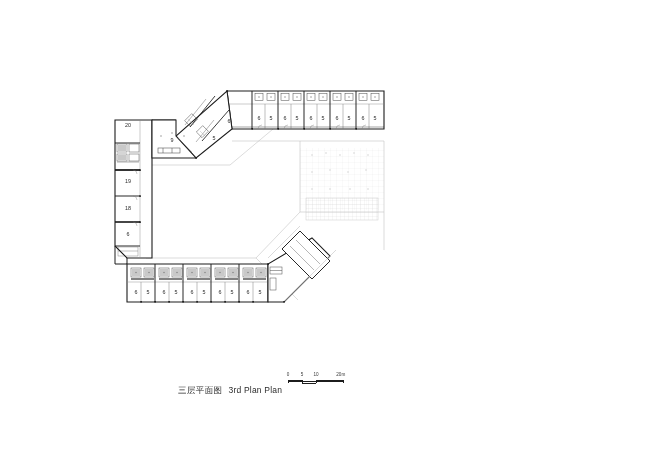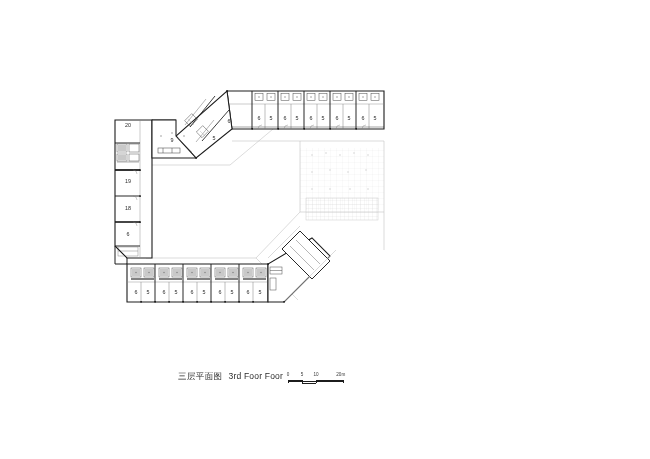--- a/index.html
+++ b/index.html
@@ -30,20 +30,21 @@
     display:flex;
     align-items:flex-end;
     gap:6px;
     white-space:nowrap;
   }
   .caption-cn{
     font-size:8.5px;
     letter-spacing:0.4px;
     color:#2b2b2b;
     line-height:10px;
+    margin-top:14px;
   }
   .caption-en{
     font-size:8.5px;
     letter-spacing:0.2px;
     color:#2b2b2b;
     line-height:10px;
   }
   .scalebar{
     position:absolute;
     left:288px;
@@ -441,21 +442,21 @@
       <text x="220" y="294">6</text>
       <text x="232" y="294">5</text>
       <text x="248" y="294">6</text>
       <text x="260" y="294">5</text>
     </g>
 
   </svg>
 
   <div class="caption-block">
     <span class="caption-cn">三层平面图</span>
-    <span class="caption-en">3rd Foor Foor</span>
+    <span class="caption-en">3rd Plan Plan</span>
   </div>
 
   <div class="scalebar">
     <div class="scale-labels">
       <span style="left:0px;">0</span>
       <span style="left:14px;">5</span>
       <span style="left:28px;">10</span>
       <span style="left:56px;" class="end">20m</span>
     </div>
     <div class="scale-graphic">

